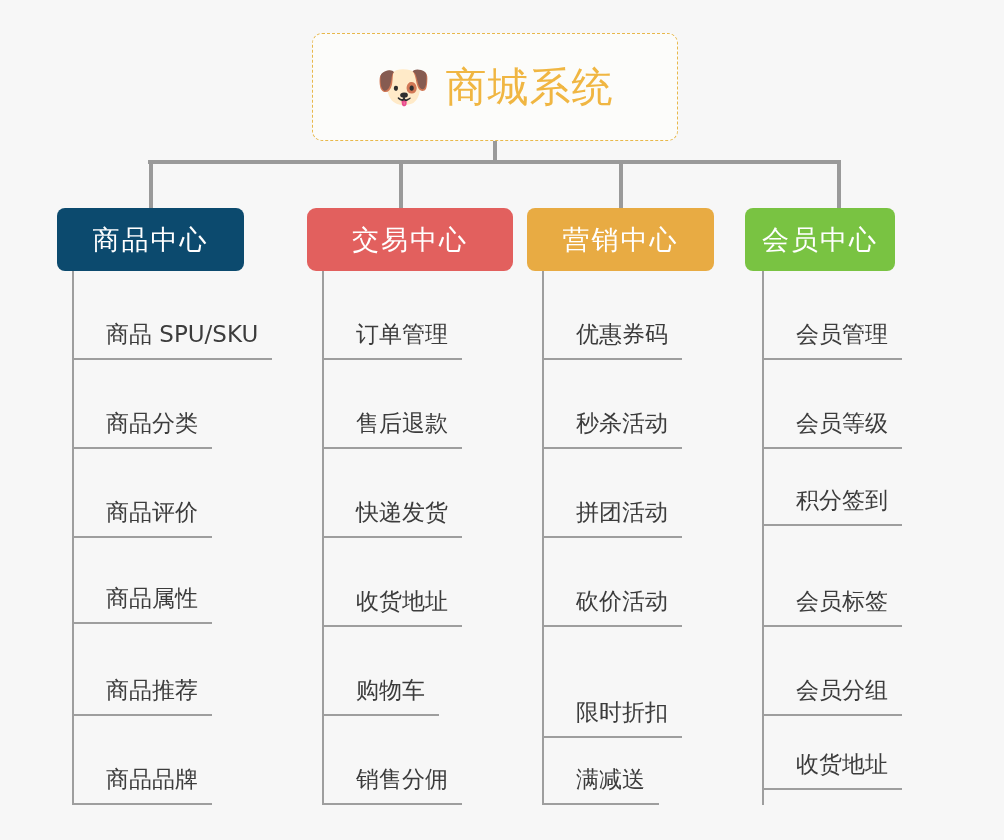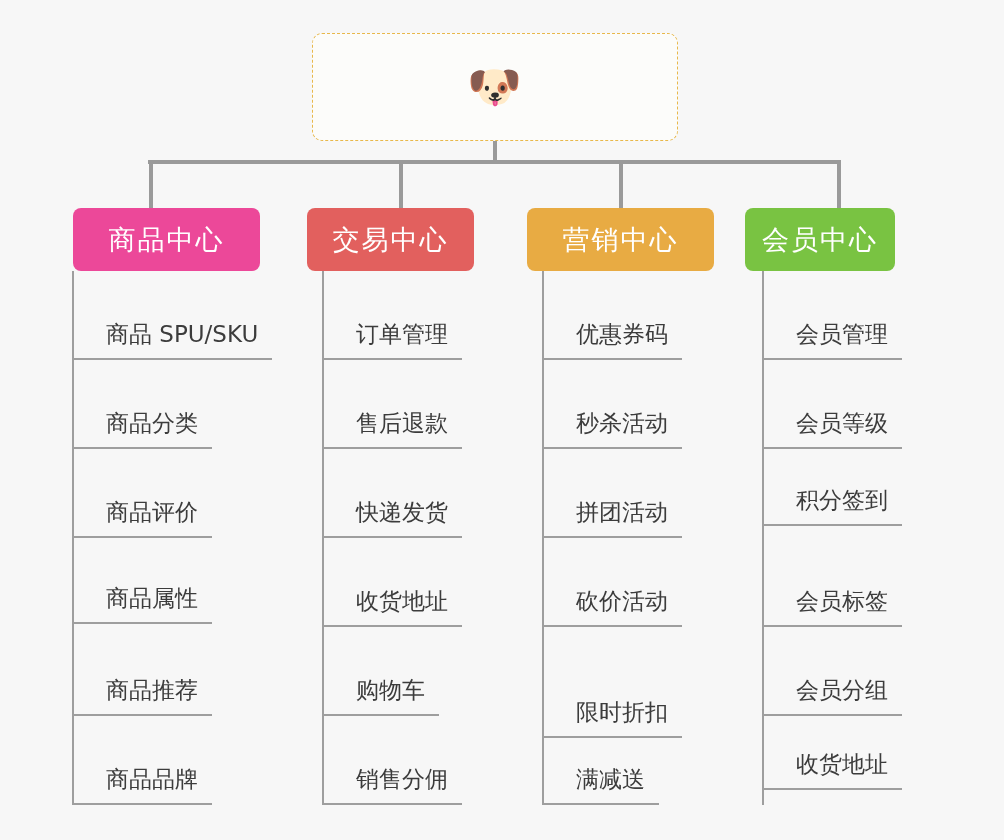--- a/index.html
+++ b/index.html
@@ -63,28 +63,29 @@
     font-family: "DejaVu Sans", "Liberation Sans", sans-serif;
   }
 </style>
 </head>
 <body>
 
 <div id="canvas">
 
   <div class="root-node">
     <span class="root-emoji">🐶</span>
+    <span class="root-title">商城系统</span>
   </div>
 
   <div class="conn conn-root-stem"></div>
   <div class="conn conn-bus"></div>
 
   <div id="branches">
       <div class="conn conn-drop" style="left: 148.5px;"></div>
-      <div class="cat-box" style="left: 57px; width: 187px; background: #ec4899; margin-left: 16px;">
+      <div class="cat-box" style="left: 57px; width: 187px; background: #0c4a6e;">
         <span>商品中心</span>
       </div>
       <div class="leaf-col" style="left: 72px; height: 534px;">
         <div class="leaf-trunk" style="height: 534px;"></div>
         <div class="leaf-item" style="top: 0px;">
           <span class="leaf-label">商品 SPU/SKU</span>
         </div>
         <div class="leaf-item" style="top: 89px;">
           <span class="leaf-label">商品分类</span>
         </div>
@@ -95,21 +96,21 @@
           <span class="leaf-label">商品属性</span>
         </div>
         <div class="leaf-item" style="top: 356px;">
           <span class="leaf-label">商品推荐</span>
         </div>
         <div class="leaf-item" style="top: 445px;">
           <span class="leaf-label">商品品牌</span>
         </div>
       </div>
       <div class="conn conn-drop" style="left: 398.5px;"></div>
-      <div class="cat-box" style="left: 307px; width: 167px; background: rgb(226, 96, 94);">
+      <div class="cat-box" style="left: 307px; width: 206px; background: rgb(226, 96, 94); border-radius: 9px;">
         <span>交易中心</span>
       </div>
       <div class="leaf-col" style="left: 322px; height: 534px;">
         <div class="leaf-trunk" style="height: 534px;"></div>
         <div class="leaf-item" style="top: 0px;">
           <span class="leaf-label">订单管理</span>
         </div>
         <div class="leaf-item" style="top: 89px;">
           <span class="leaf-label">售后退款</span>
         </div>

